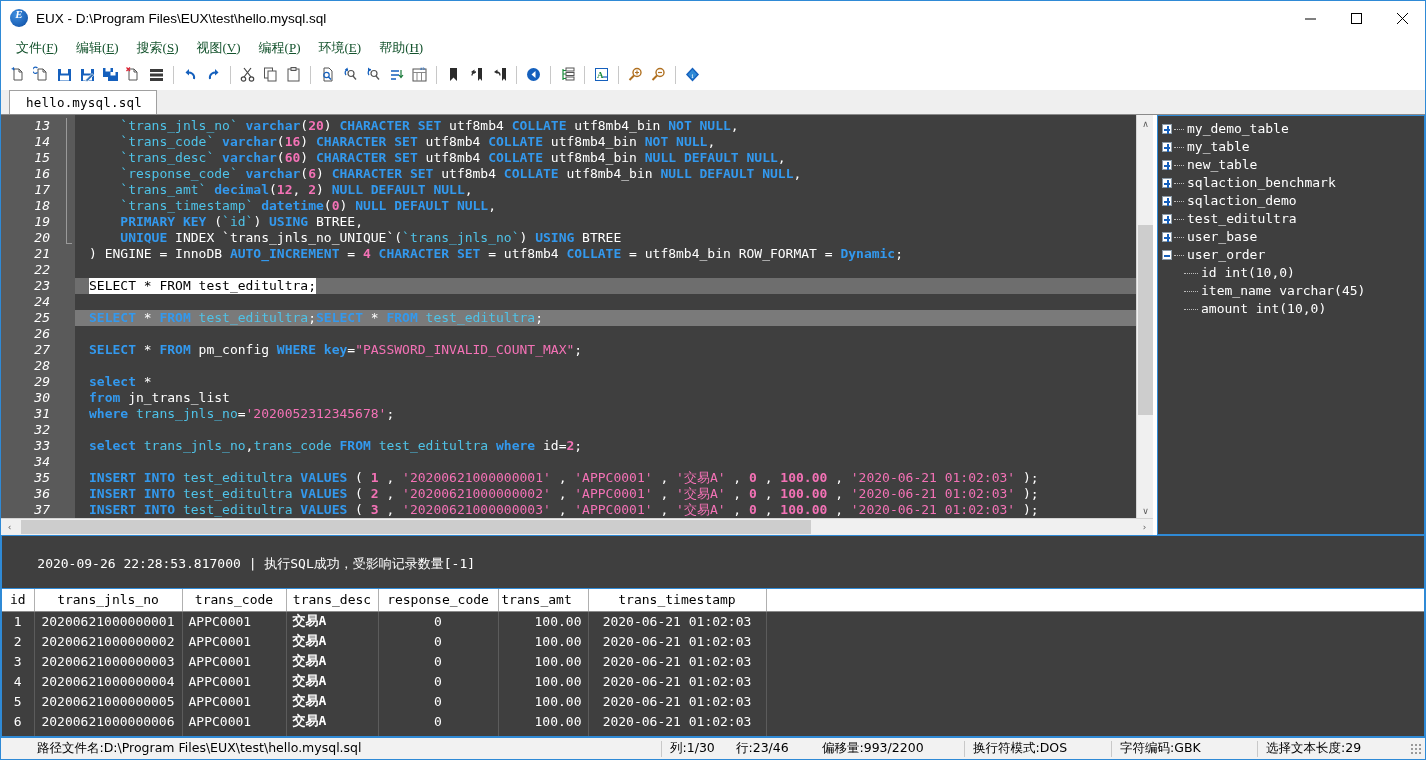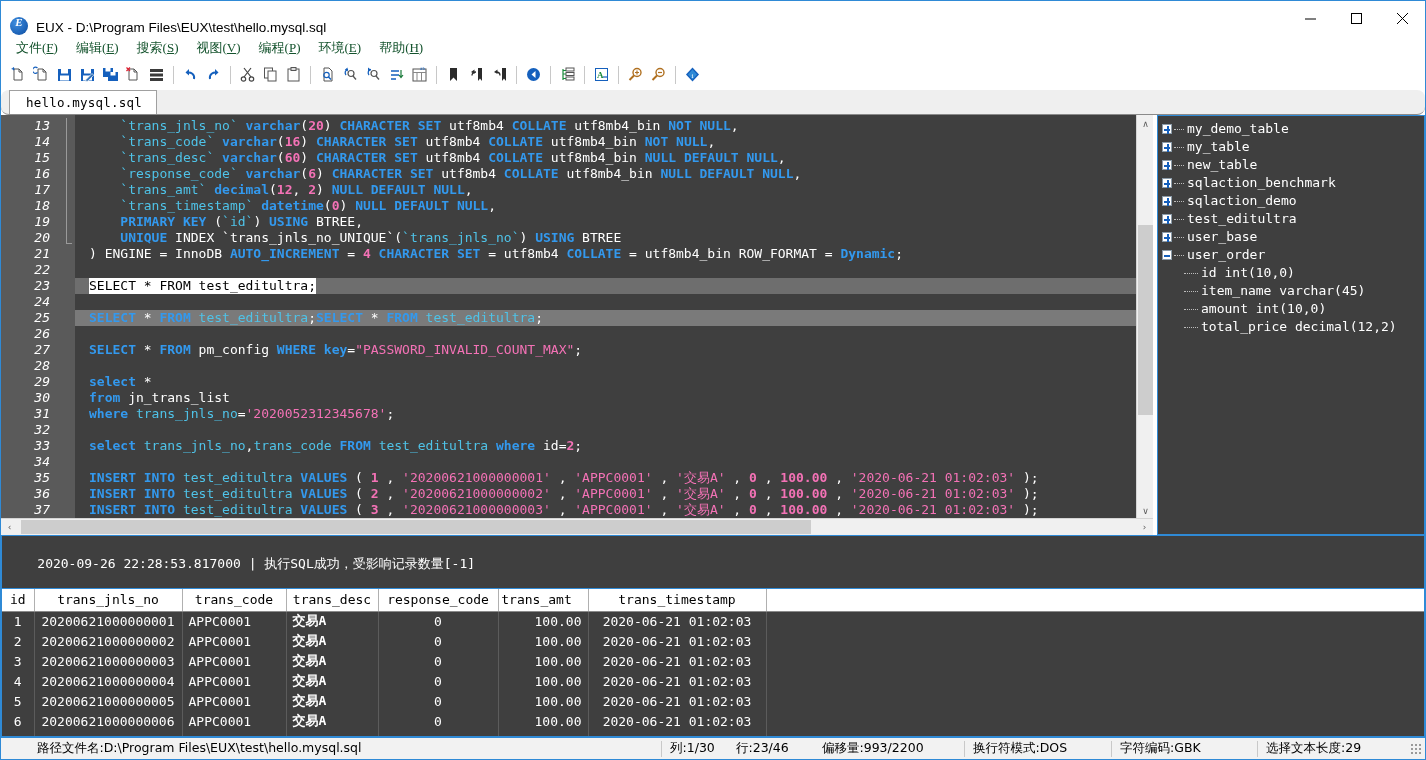--- a/index.html
+++ b/index.html
@@ -16,21 +16,21 @@
     border: 1px solid #2f8ad6;
     background: #ffffff;
     display: flex;
     flex-direction: column;
   }
 
   
   .titlebar {
     height: 34px; min-height: 34px;
     background: #ffffff;
-    display: flex; align-items: flex-end;
+    display: flex; align-items: center;
     position: relative;
   }
   .app-icon {
     width: 18px; height: 18px; margin-left: 9px; margin-right: 8px;
     border-radius: 50%;
     background: radial-gradient(circle at 35% 32%, #3f8fe0 0%, #1a5fb4 70%, #123f78 100%);
     position: relative;
     flex: 0 0 auto;
   }
   .app-icon::after {
@@ -89,21 +89,20 @@
     margin: 0 5px; flex: 0 0 auto;
   }
 
   
   .tabbar {
     height: 25px; min-height: 25px;
     background: #efefef;
     display: flex; align-items: flex-end;
     padding-left: 8px;
     border-bottom: 1px solid #8a8a8a;
-    border-radius: 8px;
   }
   .tab {
     height: 24px;
     background: #ffffff;
     border: 1px solid #a0a0a0;
     border-bottom: none;
     display: flex; align-items: center;
     padding: 0 14px 0 16px;
     font-size: 12.5px;
     font-family: "DejaVu Sans Mono", monospace;
@@ -699,24 +698,20 @@
           <span class="tdash" style="width: 14px;"></span>
           <span>id int(10,0)</span>
         </div>
         <div class="tree-row" style="padding-left: 22px;">
           <span class="tdash" style="width: 14px;"></span>
           <span>item_name varchar(45)</span>
         </div>
         <div class="tree-row" style="padding-left: 22px;">
           <span class="tdash" style="width: 14px;"></span>
           <span>amount int(10,0)</span>
-        </div>
-        <div class="tree-row" style="padding-left: 22px;">
-          <span class="tdash" style="width: 14px;"></span>
-          <span>total_price decimal(12,2)</span>
         </div>
       </div>
   </div>
 
   <div class="msgpane">
     <span>2020-09-26 22:28:53.817000 | 执行SQL成功，受影响记录数量[-1]</span>
   </div>
 
   <div class="gridwrap">
     <table class="grid">

